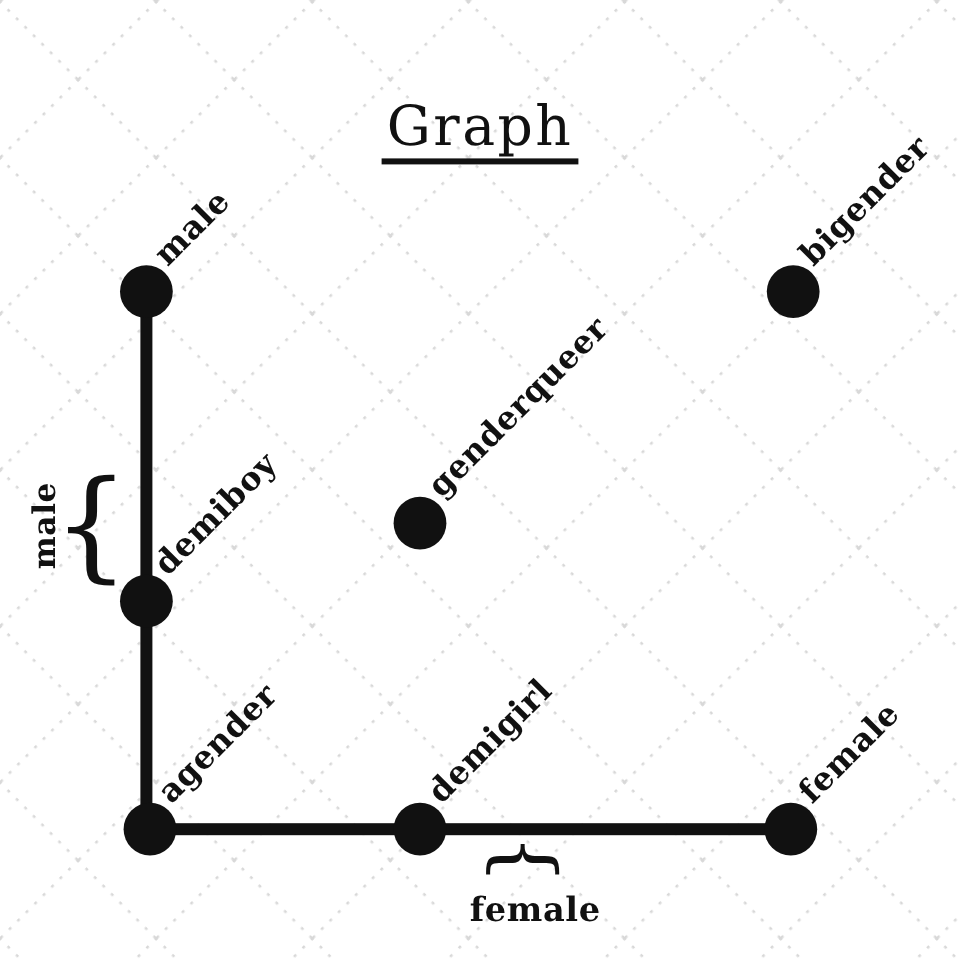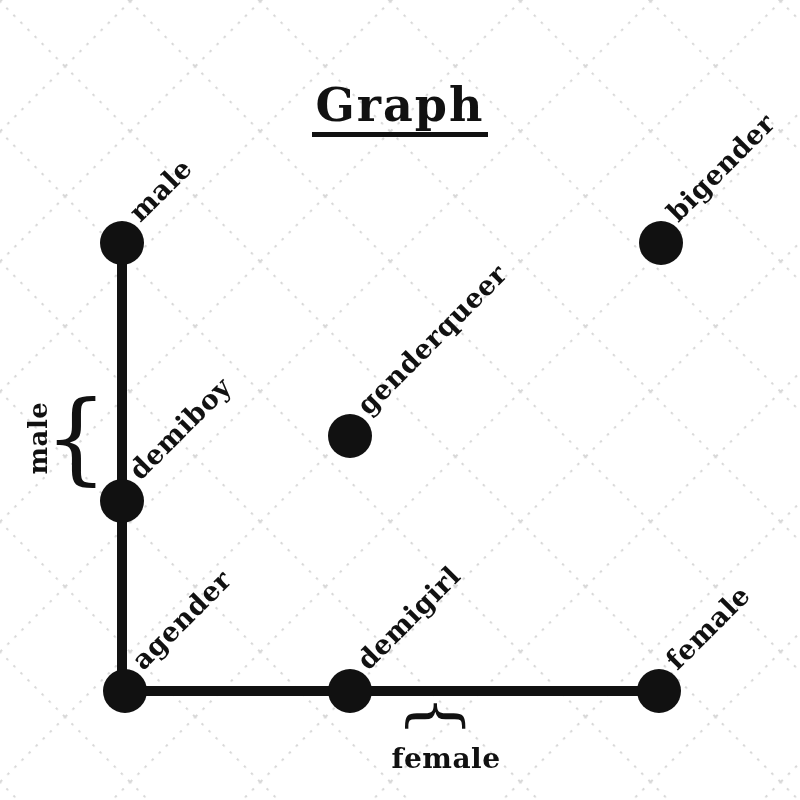--- a/index.html
+++ b/index.html
@@ -4,21 +4,21 @@
 <style>
   html,body{margin:0;padding:0;background:#ffffff;}
   .stage{
     position:relative;width:800px;height:800px;overflow:hidden;
     background:#ffffff;color:#111;
     font-family:"DejaVu Serif", serif;
   }
   .bg{position:absolute;left:0;top:0;width:800px;height:800px;}
   .title-wrap{position:absolute;left:0;right:0;top:80px;text-align:center;}
   .title{
-    display:inline-block;font-size:46px;font-weight:700;letter-spacing:2px;
+    display:inline-block;font-size:46px;font-weight:400;letter-spacing:2px;
     border-bottom:5px solid #111;padding:0 4px 1px 4px;line-height:1.1;
   }
   .node{
     position:absolute;width:44px;height:44px;border-radius:50%;
     background:#111;
   }
   .edge{position:absolute;background:#111;}
   .nlabel{
     position:absolute;font-weight:700;font-size:27px;letter-spacing:.5px;
     white-space:nowrap;line-height:32px;height:32px;

